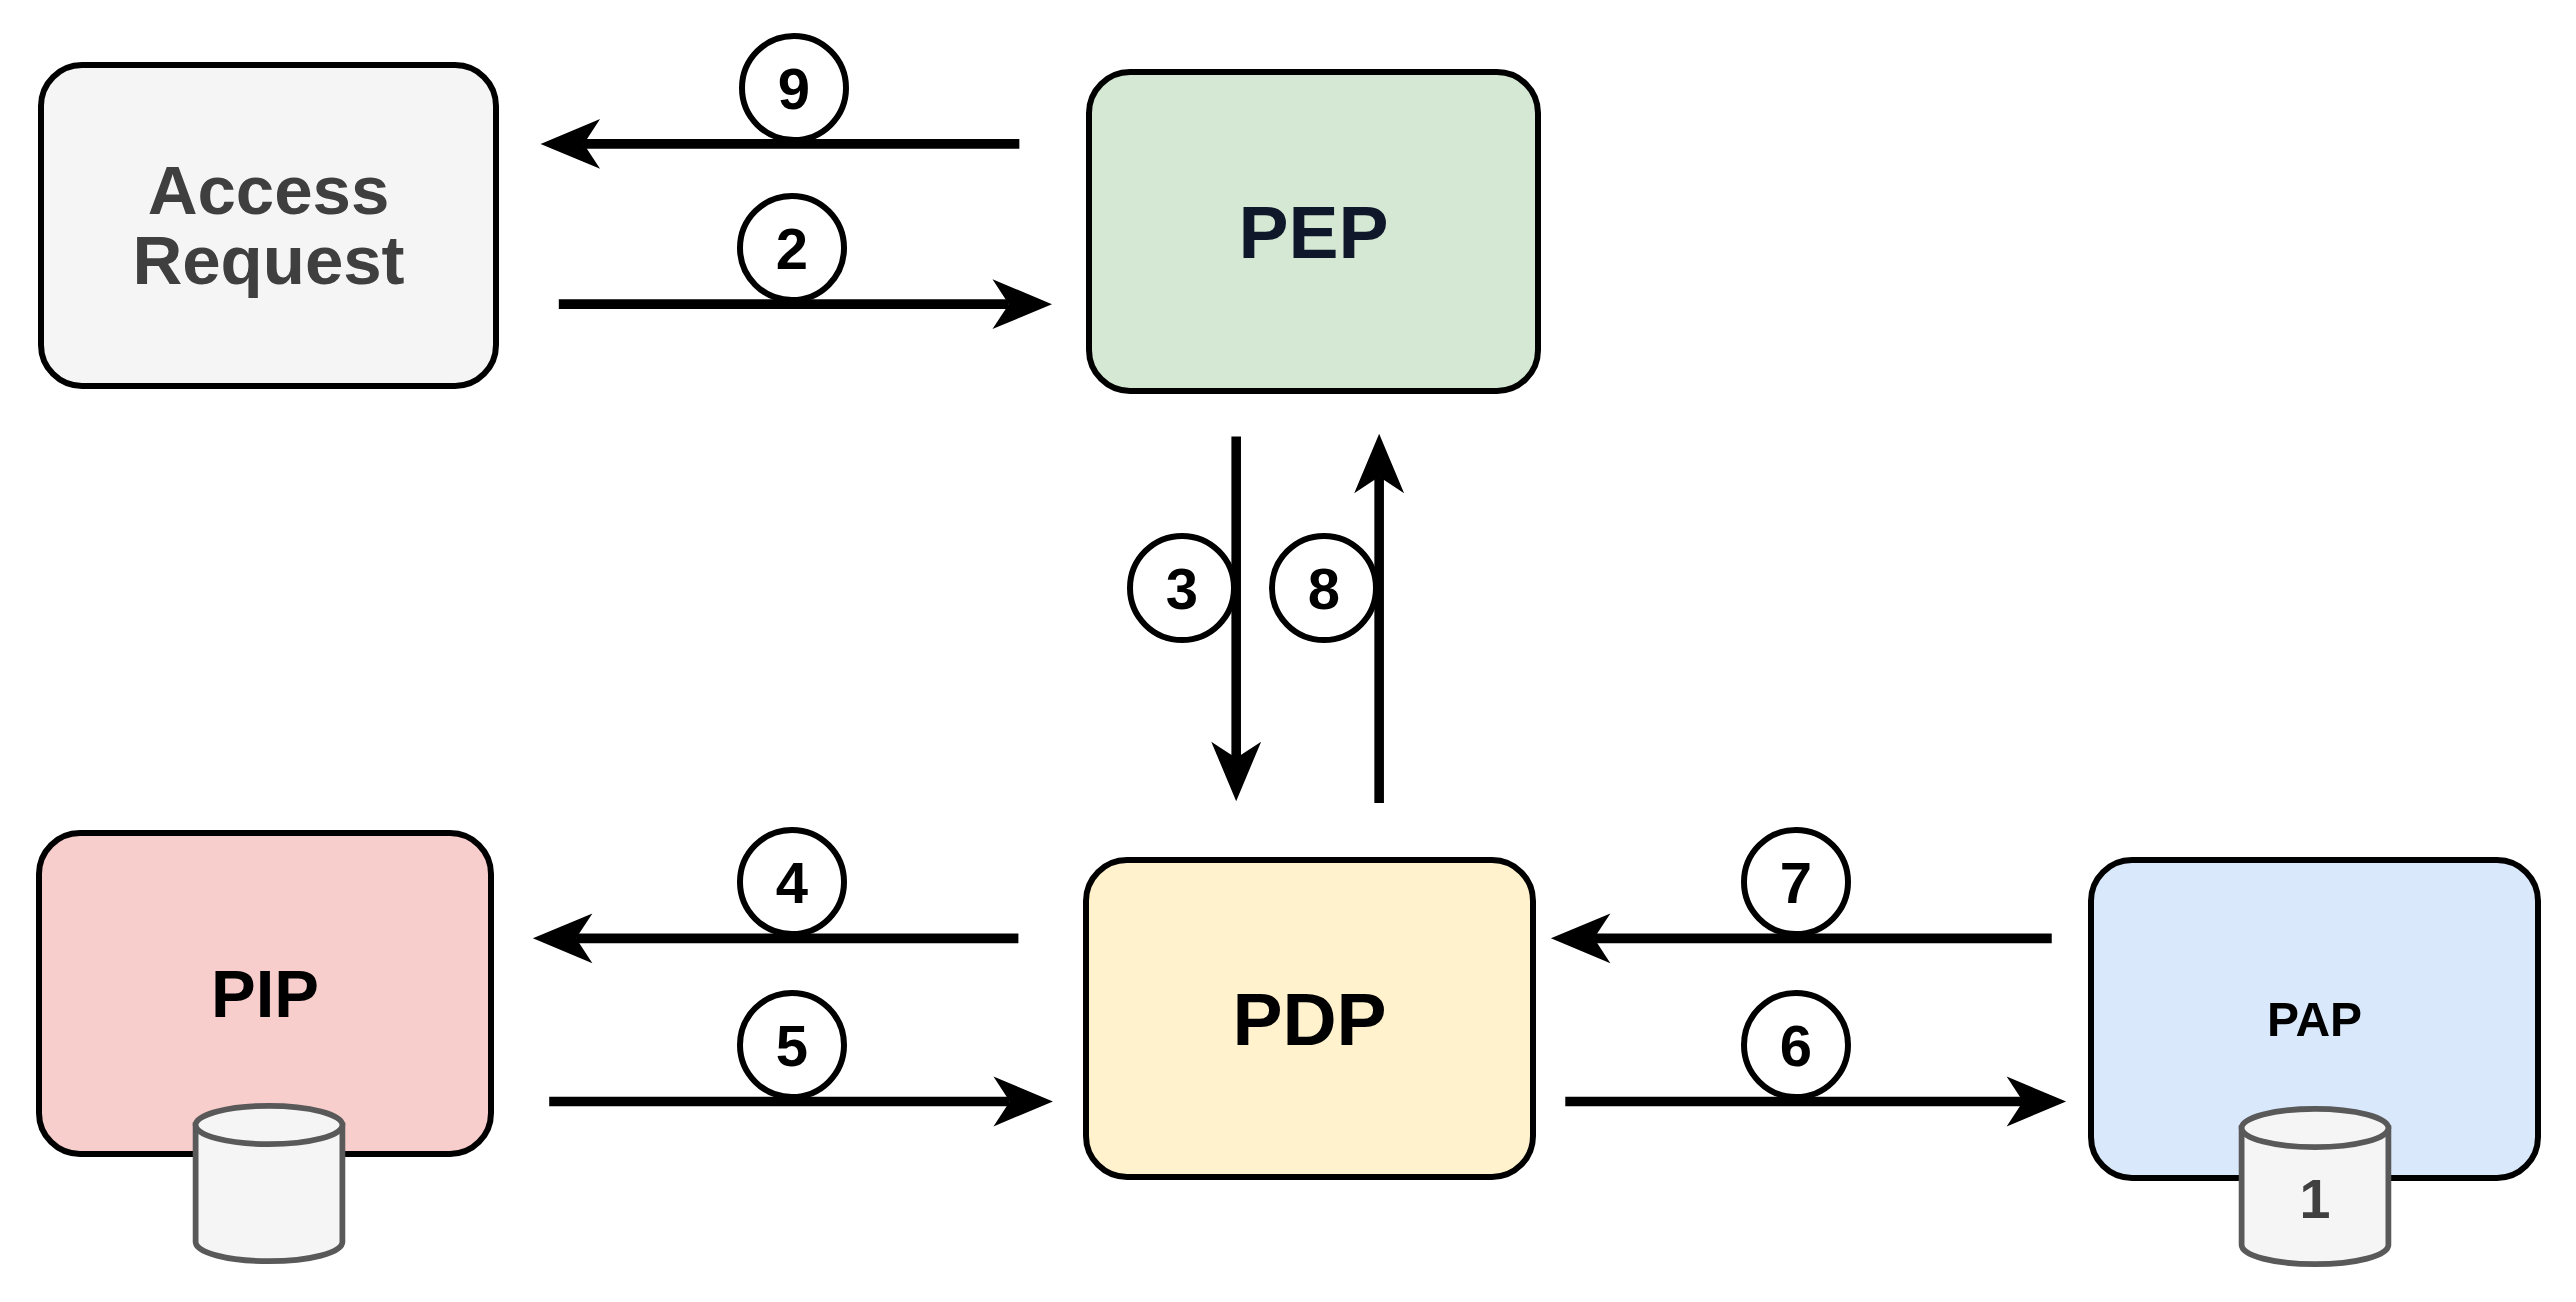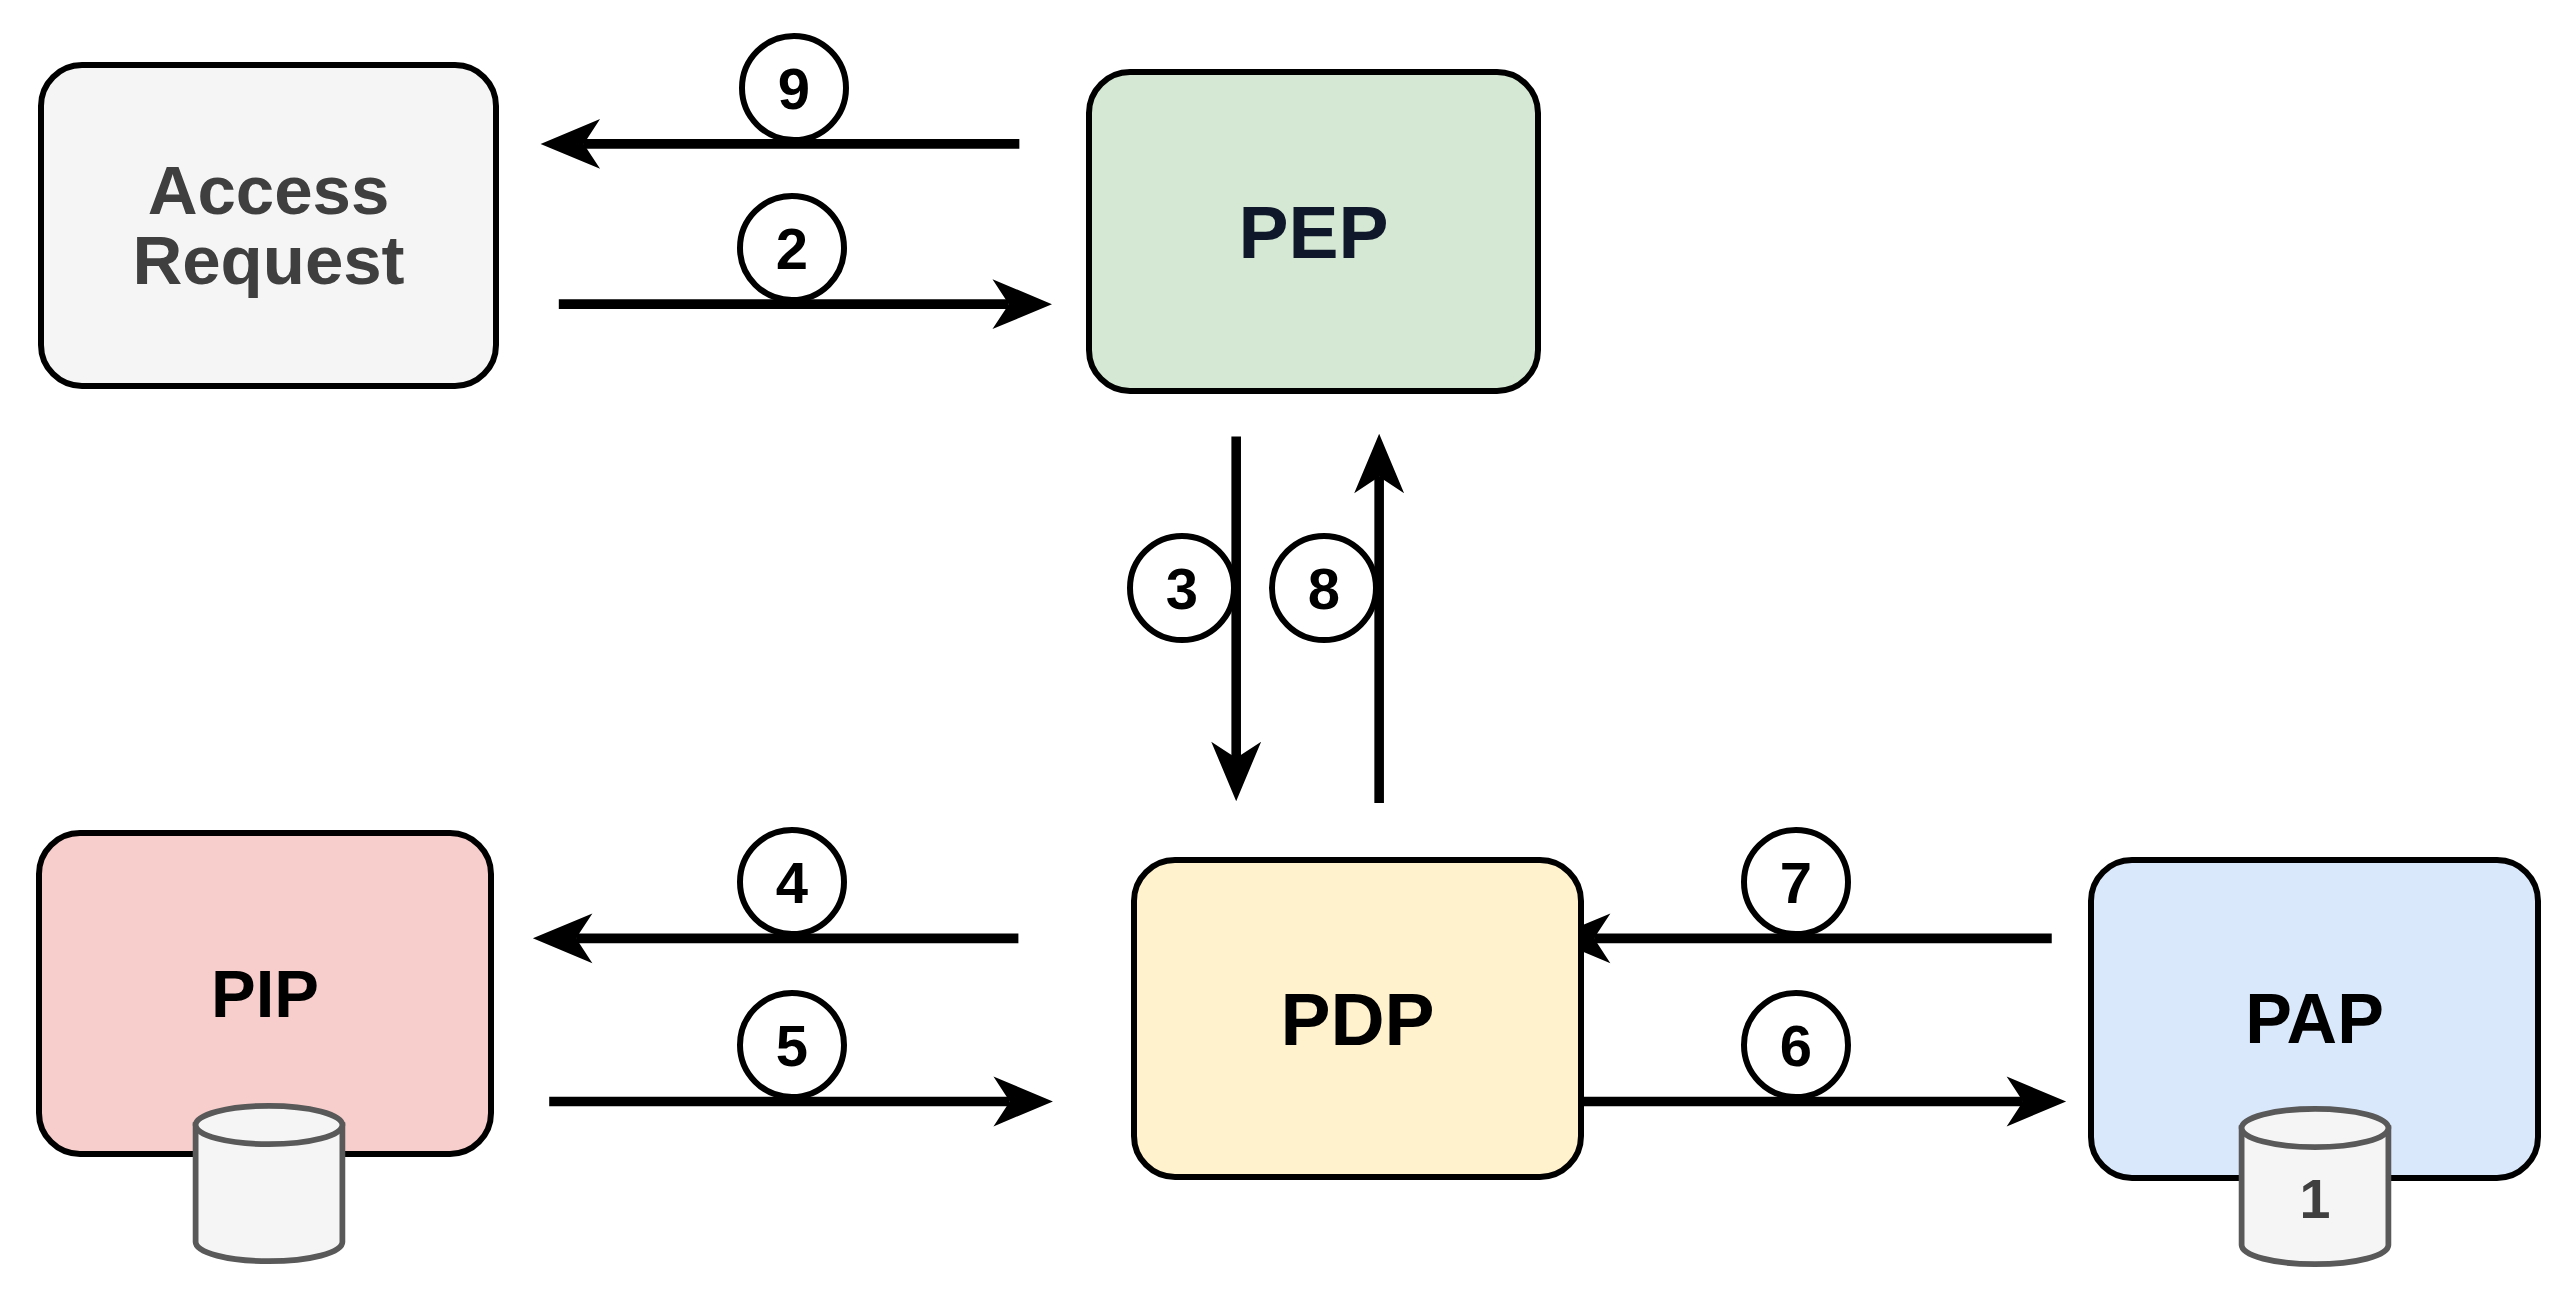--- a/index.html
+++ b/index.html
@@ -32,22 +32,22 @@
     font-weight: bold;
     text-align: center;
   }
   .node .node-label {
     white-space: pre-line;
     text-align: center;
   }
   #node-access-request { left: 38px;   top: 62px;  width: 461px; height: 327px; font-size: 69px; line-height: 70px; }
   #node-pep            { left: 1086px; top: 69px;  width: 455px; height: 325px; font-size: 75px; }
   #node-pip            { left: 36px;   top: 830px; width: 458px; height: 327px; font-size: 67px; }
-  #node-pdp            { left: 1083px; top: 857px; width: 453px; height: 323px; font-size: 75px; margin-left: 48px; }
-  #node-pap            { left: 2088px; top: 857px; width: 453px; height: 324px; font-size: 70px; }
+  #node-pdp            { left: 1083px; top: 857px; width: 453px; height: 323px; font-size: 75px; }
+  #node-pap            { left: 2088px; top: 857px; width: 453px; height: 324px; font-size: 48px; }
 
   .badge {
     position: absolute;
     width: 110px;
     height: 110px;
     box-sizing: border-box;
     border: 6.7px solid #000000;
     border-radius: 50%;
     background: #ffffff;
     display: flex;

